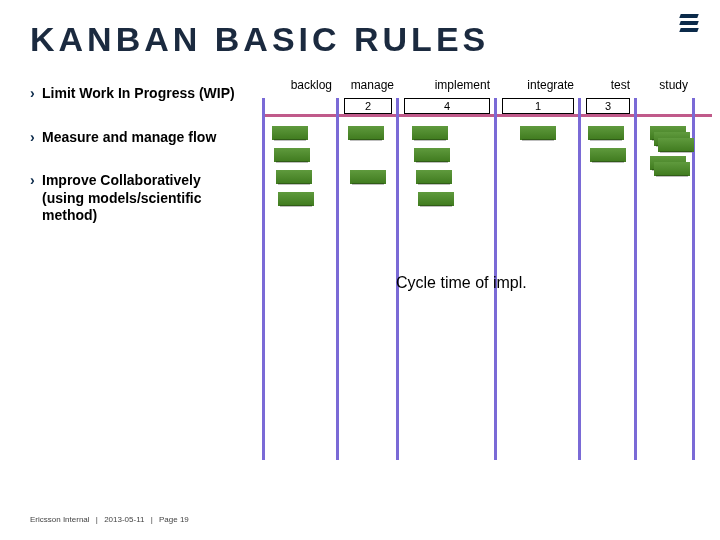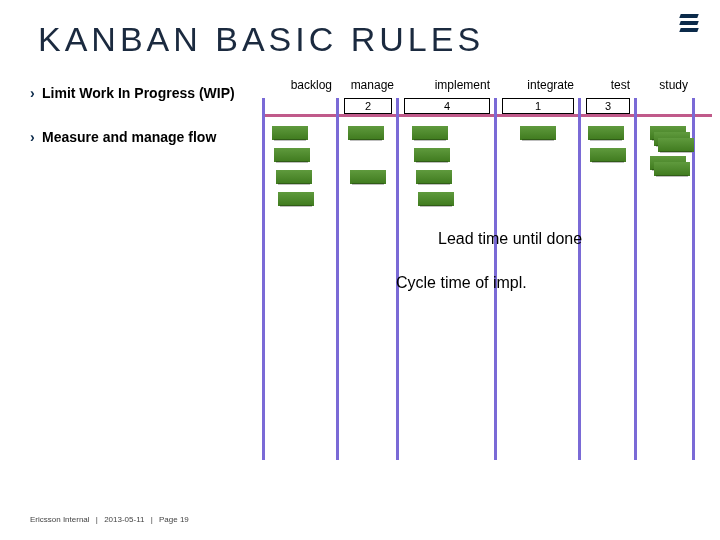--- a/index.html
+++ b/index.html
@@ -3,24 +3,23 @@
 <meta charset="utf-8">
 <style>
   * { box-sizing: border-box; margin: 0; padding: 0; }
   body {
     width: 720px; height: 540px;
     font-family: Arial, Helvetica, sans-serif;
     background: #fff; position: relative; overflow: hidden;
   }
   .title {
     position: absolute; left: 30px; top: 20px;
-    font-size: 34px; font-weight: 400; color: #1b2a3f;
+    font-size: 34px; font-weight: 700; color: #1b2a3f;
     letter-spacing: 4px; font-family: "Arial Narrow", Arial, sans-serif;
     text-transform: uppercase;
-    margin-left: 8px;
   }
   .logo {
     position: absolute; right: 22px; top: 14px;
   }
   .logo .bars { display: flex; flex-direction: column; gap: 3px; margin-bottom: 2px; }
   .logo .bar { width: 18px; height: 4px; background: #0b2a4a; transform: skewX(-20deg); }
 
   .rules {
     position: absolute; left: 30px; top: 85px; width: 215px;
     font-size: 14px; color: #000; font-weight: 700;
@@ -72,20 +71,21 @@
   <div class="bars">
     <div class="bar"></div>
       <div class="bar"></div>
       <div class="bar"></div>
   </div>
 </div>
 
 <ul class="rules">
   <li>Limit Work In Progress (WIP)</li>
   <li>Measure and manage flow</li>
+  <li>Improve Collaboratively (using models/scientific method)</li>
 </ul>
 
 <div class="board">
 
   <div class="col-headers">
     <div class="col-header" style="left:0;   width:70px;">backlog</div>
     <div class="col-header" style="left:80px; width:52px;">manage</div>
     <div class="col-header" style="left:140px;width:88px;">implement</div>
     <div class="col-header" style="left:236px;width:76px;">integrate</div>
     <div class="col-header" style="left:320px;width:48px;">test</div>
@@ -124,21 +124,20 @@
 
   <div class="card" style="left:326px; top:48px;"></div>
   <div class="card" style="left:328px; top:70px;"></div>
 
   <div class="card" style="left:388px; top:48px;"></div>
   <div class="card" style="left:392px; top:54px;"></div>
   <div class="card" style="left:396px; top:60px;"></div>
   <div class="card" style="left:388px; top:78px;"></div>
   <div class="card" style="left:392px; top:84px;"></div>
 
-  <div class="note" style="left:176px; top:152px;">Lead time until done</div>
   <div class="note" style="left:134px; top:196px;">Cycle time of impl.</div>
 </div>
 
 <div class="footer">
   <span>Ericsson Internal</span>
   <span class="sep">|</span>
   <span>2013-05-11</span>
   <span class="sep">|</span>
   <span>Page 19</span>
 </div>

